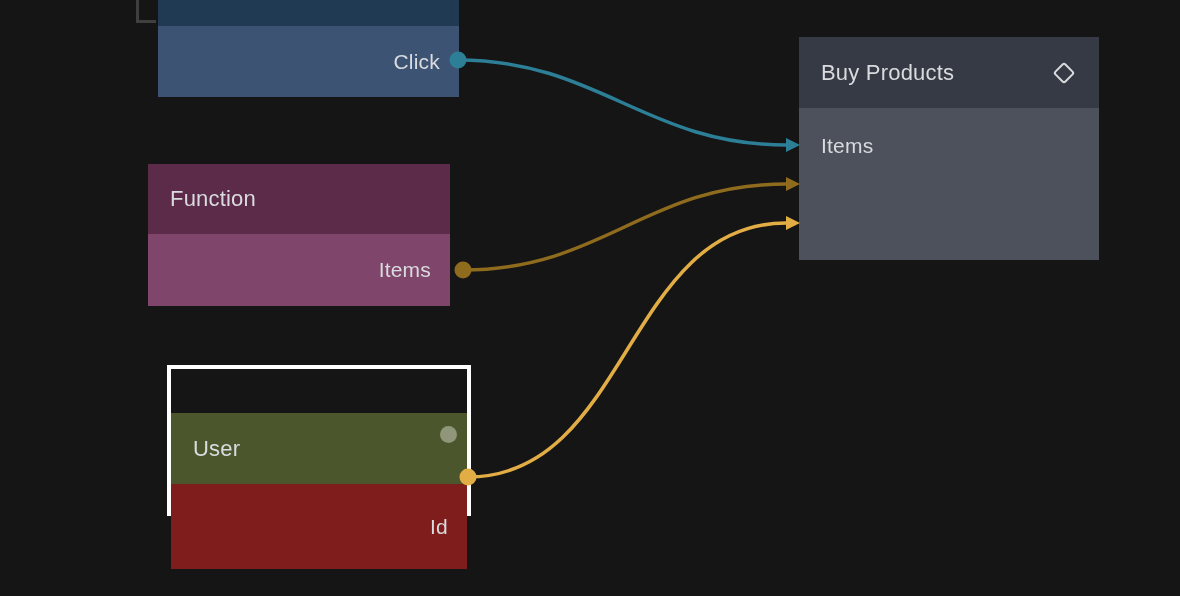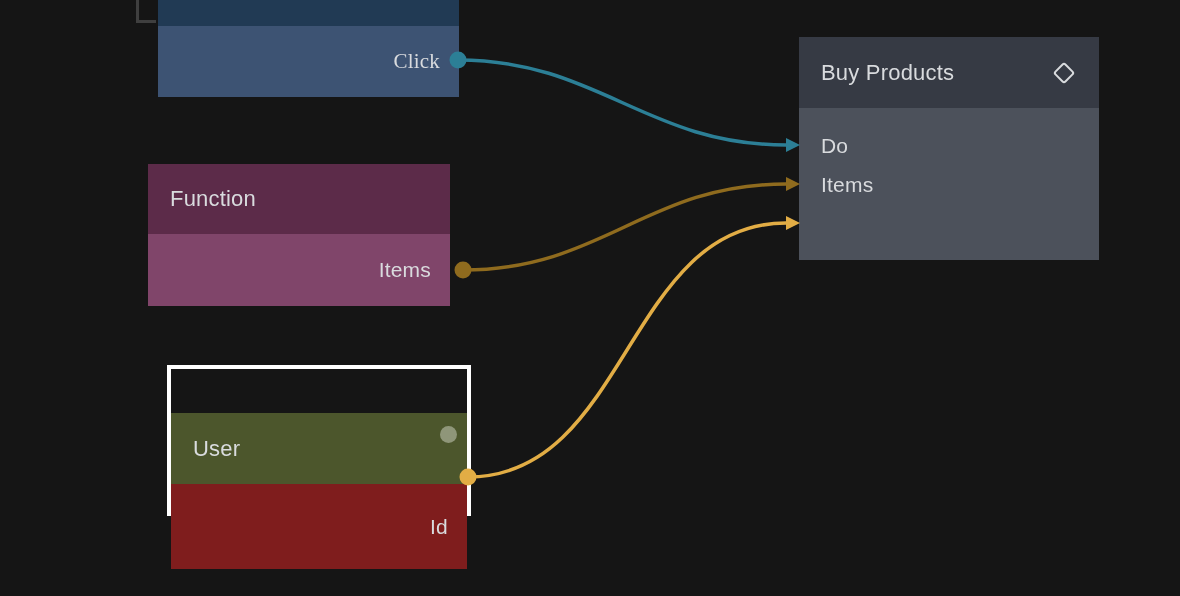--- a/index.html
+++ b/index.html
@@ -89,21 +89,21 @@
 </style>
 </head>
 <body>
 
 <div class="canvas" style="background: rgb(21, 21, 21);">
 
   <div class="frame-corner"></div>
 
   <div class="node" style="left:158px; top:0; width:301px; height:97px;">
     <div class="node-header" style="height: 26px; background: rgb(33, 58, 84);"></div>
-    <div class="node-body" style="height: 71px; background: rgb(61, 83, 115); font-family: Liberation Serif, serif;">
+    <div class="node-body" style="height: 71px; background: rgb(61, 83, 115);">
       <div class="port-row out single-out">
         <span>Click</span>
       </div>
     </div>
   </div>
 
   <div class="node" style="left:148px; top:164px; width:302px; height:142px;">
     <div class="node-header" style="height: 70px; background: rgb(92, 43, 73);">
       <span class="node-title">Function</span>
     </div>
@@ -128,23 +128,20 @@
     </div>
   </div>
 
   <div class="node" style="left:799px; top:37px; width:300px; height:223px;">
     <div class="node-header" style="height: 71px; background: rgb(54, 58, 68);">
       <span class="node-title">Buy Products</span>
       <span class="diamond"></span>
     </div>
     <div class="node-body" style="height: 152px; padding-top: 18px; background: rgb(76, 81, 91);">
       <div class="port-row in">
-        <span>Do</span>
-      </div>
-      <div class="port-row in">
         <span>Items</span>
       </div>
     </div>
   </div>
 
   <svg class="wire-layer" viewBox="0 0 1180 596" xmlns="http://www.w3.org/2000/svg">
 
     <path d="M 458 60 C 598 60, 646 145, 786 145" fill="none" stroke-width="3.5" stroke-linecap="round" stroke="#2c7f96"></path>
     <polygon points="786,138 786,152 800,145" fill="#2c7f96"></polygon>
     <circle cx="458" cy="60" r="8.5" fill="#2c7f96"></circle>

